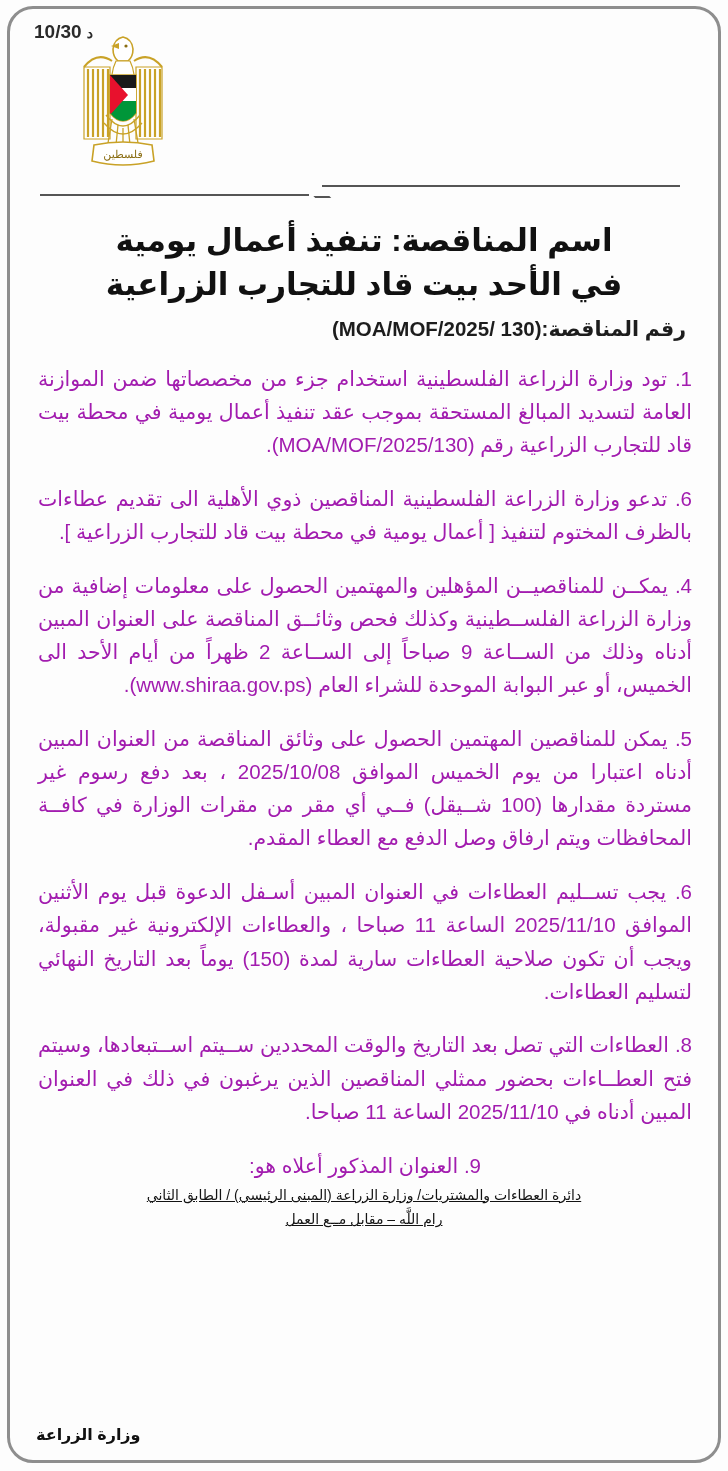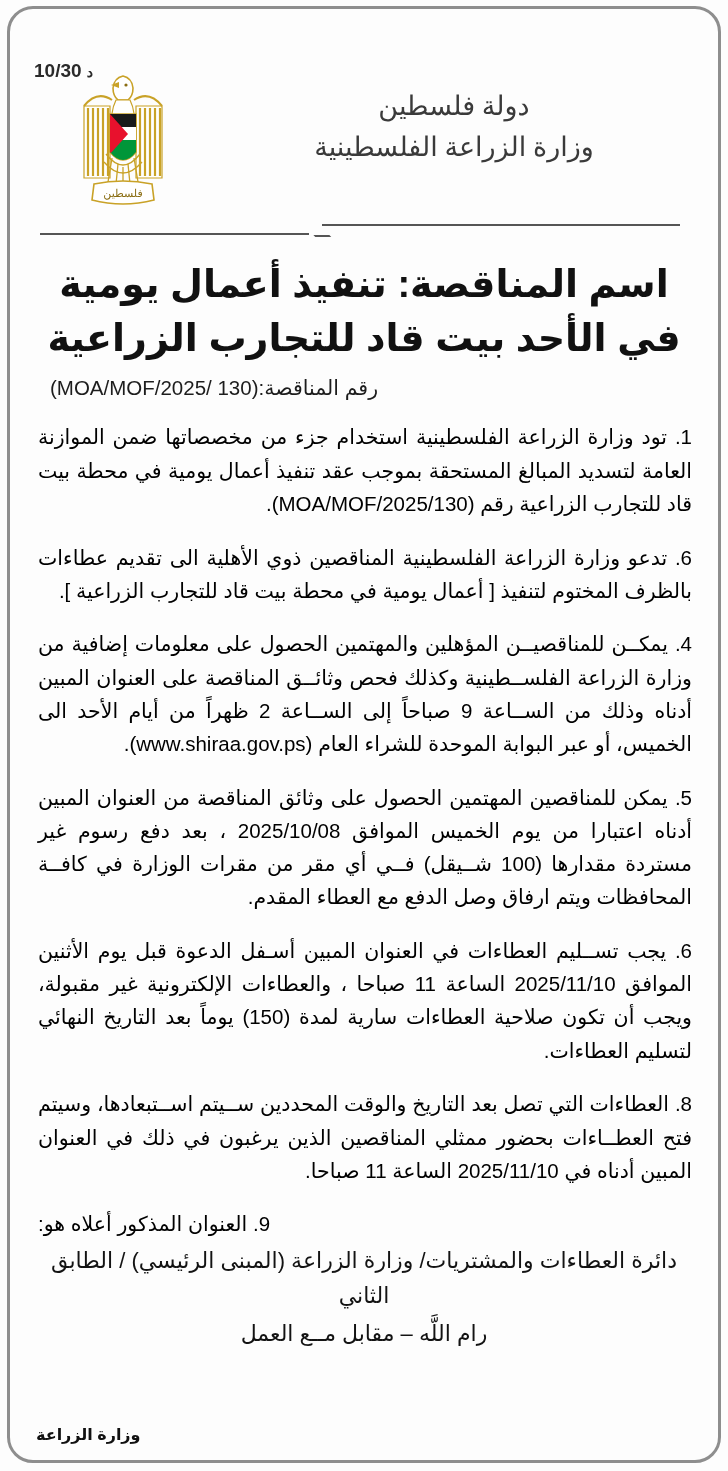--- a/index.html
+++ b/index.html
@@ -28,21 +28,20 @@
     border-radius: 26px;
     box-sizing: border-box;
     background: #fdfdfd;
   }
   .inner {
     position: absolute;
     top: 0; right: 0; bottom: 0; left: 0;
     padding: 8px 22px 10px 22px;
     box-sizing: border-box;
     direction: rtl;
-    margin-top: 39px;
   }
 
   
   .date-marker {
     position: absolute;
     top: 12px;
     left: 24px;
     direction: ltr;
     font-size: 19px;
     font-weight: 700;
@@ -116,57 +115,59 @@
     width: 16px;
     height: 11px;
     border-bottom: 2px solid #555;
     transform: skewX(44deg);
   }
 
   
   .title {
     text-align: center;
     font-weight: 700;
-    font-size: 38px;
+    font-size: 31px;
     line-height: 1.42;
     color: #111;
     margin: 18px 6px 4px 6px;
     letter-spacing: -0.2px;
   }
   .tender-no {
-    text-align: left;
+    text-align: right;
     font-size: 20.5px;
     color: #1d1d1d;
     margin: 10px 10px 6px 18px;
     direction: rtl;
     unicode-bidi: plaintext;
+    font-weight: bold;
   }
 
   
   .clauses {
     margin: 0 4px 0 6px;
   }
   .clause {
     font-size: 20.5px;
     line-height: 1.62;
-    color: #000000;
+    color: #a21caf;
     text-align: justify;
     text-justify: inter-word;
     margin-bottom: 7px;
     unicode-bidi: plaintext;
   }
 
   
   .addr-line {
-    font-size: 22px;
+    font-size: 14px;
     line-height: 1.62;
     color: #131313;
     text-align: center;
     margin-bottom: 2px;
     unicode-bidi: plaintext;
+    text-decoration: underline;
   }
   .signature {
     position: absolute;
     bottom: 16px;
     left: 26px;
     font-size: 16px;
     font-weight: 700;
     color: #111;
     unicode-bidi: plaintext;
   }
@@ -237,22 +238,20 @@
               <path d="M70 86 L74 110"></path>
               <path d="M42 82 Q59 104 76 82"></path>
               <path d="M40 90 Q59 112 78 90"></path>
             </g>
 
             <path d="M30 112 Q59 106 88 112 L90 128 Q59 136 28 128 Z" fill="#ffffff" stroke="#c9a227" stroke-width="1.6"></path>
             <text x="59" y="125" text-anchor="middle" font-size="11" fill="#8a6d12" font-family="'Liberation Sans', sans-serif">فلسطين</text>
           </svg>
         </div>
         <div class="header-text">
-          <div class="l1">دولة فلسطين</div>
-          <div class="l2">وزارة الزراعة الفلسطينية</div>
         </div>
       </div>
 
       <div class="divider">
         <div class="seg-right"></div>
         <div class="seg-diag"></div>
         <div class="seg-left"></div>
       </div>
 
       <div class="title">
@@ -261,21 +260,21 @@
       </div>
       <div class="tender-no">رقم المناقصة:(MOA/MOF/2025/ 130)</div>
 
       <div class="clauses">
         <p class="clause">1. تود وزارة الزراعة الفلسطينية استخدام جزء من مخصصاتها ضمن الموازنة العامة لتسديد المبالغ المستحقة بموجب عقد تنفيذ أعمال يومية في محطة بيت قاد للتجارب الزراعية رقم (130/MOA/MOF/2025).</p>
         <p class="clause">6. تدعو وزارة الزراعة الفلسطينية المناقصين ذوي الأهلية الى تقديم عطاءات بالظرف المختوم لتنفيذ [ أعمال يومية في محطة بيت قاد للتجارب الزراعية ].</p>
         <p class="clause">4. يمكــن للمناقصيــن المؤهلين والمهتمين الحصول على معلومات إضافية من وزارة الزراعة الفلســطينية وكذلك فحص وثائــق المناقصة على العنوان المبين أدناه وذلك من الســاعة 9 صباحاً إلى الســاعة 2 ظهراً من أيام الأحد الى الخميس، أو عبر البوابة الموحدة للشراء العام (www.shiraa.gov.ps).</p>
         <p class="clause">5. يمكن للمناقصين المهتمين الحصول على وثائق المناقصة من العنوان المبين أدناه اعتبارا من يوم الخميس الموافق 2025/10/08 ، بعد دفع رسوم غير مستردة مقدارها (100 شــيقل) فــي أي مقر من مقرات الوزارة في كافــة المحافظات ويتم ارفاق وصل الدفع مع العطاء المقدم.</p>
         <p class="clause">6. يجب تســليم العطاءات في العنوان المبين أسـفل الدعوة قبل يوم الأثنين الموافق 2025/11/10 الساعة 11 صباحا ، والعطاءات الإلكترونية غير مقبولة، ويجب أن تكون صلاحية العطاءات سارية لمدة (150) يوماً بعد التاريخ النهائي لتسليم العطاءات.</p>
         <p class="clause">8. العطاءات التي تصل بعد التاريخ والوقت المحددين ســيتم اســتبعادها، وسيتم فتح العطــاءات بحضور ممثلي المناقصين الذين يرغبون في ذلك في العنوان المبين أدناه في 2025/11/10 الساعة 11 صباحا.</p>
-        <p class="clause" style="text-align:left;margin-bottom:2px;">9. العنوان المذكور أعلاه هو:</p>
+        <p class="clause" style="text-align:center;margin-bottom:2px;">9. العنوان المذكور أعلاه هو:</p>
       </div>
 
       <div>
         <div class="addr-line">دائرة العطاءات والمشتريات/ وزارة الزراعة (المبنى الرئيسي) / الطابق الثاني</div>
         <div class="addr-line">رام اللَّه – مقابل مــع العمل</div>
 
       </div>
 
     </div>
 

